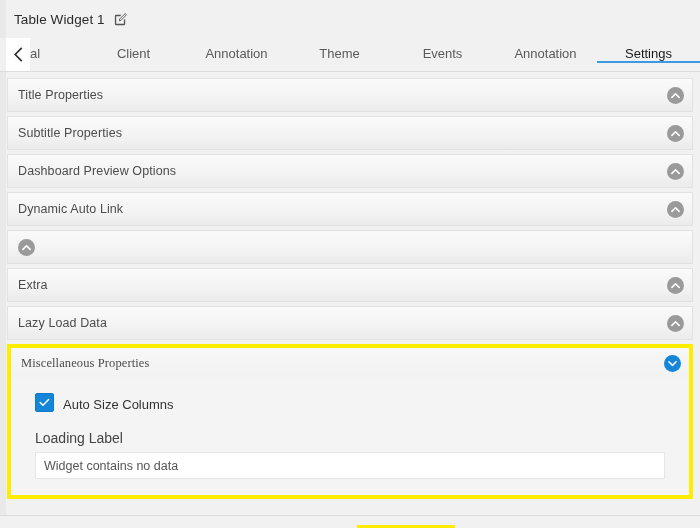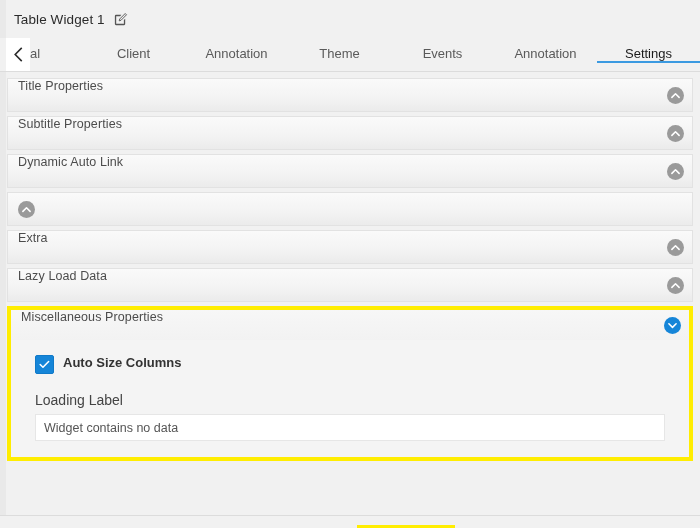--- a/index.html
+++ b/index.html
@@ -111,20 +111,21 @@
   }
   .panel {
     background: #f4f4f4;
     border: 1px solid #e2e2e2;
     margin-bottom: 4px;
     box-sizing: border-box;
   }
   .panel-head {
     height: 32px;
     display: flex;
+    align-items: center;
     padding: 0 8px 0 10px;
     background: linear-gradient(to bottom, #fafafa 0%, #f3f3f3 60%, #ebebeb 100%);
     box-sizing: border-box;
     cursor: pointer;
   }
   .panel-title {
     font-size: 12.5px;
     color: #4c4c4c;
     flex: 1;
     letter-spacing: .1px;
@@ -159,32 +160,32 @@
 
   
   .panel.highlight {
     border: 4px solid #ffed00;
     background: #f4f4f4;
     margin-bottom: 6px;
   }
   .panel.highlight .panel-head {
     background: linear-gradient(to bottom, #f7f7f7 0%, #f2f2f2 100%);
     height: 30px;
+    font-family: Liberation Serif, serif;
   }
   .panel-body {
     padding: 10px 12px 16px 12px;
     background: #f4f4f4;
     box-sizing: border-box;
   }
   .check-row {
     display: flex;
-    align-items: flex-start;
+    align-items: flex-end;
     margin: 5px 0 18px 12px;
     cursor: pointer;
-    font-weight: bold;
   }
   .checkbox {
     width: 17px;
     height: 17px;
     background: #1585d8;
     border: 1px solid #1079c8;
     border-radius: 2px;
     display: inline-flex;
     align-items: center;
     justify-content: center;
@@ -319,20 +320,32 @@
           <span class="chev">
             <svg width="9" height="7" viewBox="0 0 10 7">
                 <path d="M1 5.6 L5 1.6 L9 5.6" fill="none" stroke="#ffffff" stroke-width="1.7" stroke-linecap="round" stroke-linejoin="round"></path>
               </svg>
           </span>
         </span>
       </div>
     </div>
 
 
+    <div class="panel">
+      <div class="panel-head">
+        <span class="panel-title">Dashboard Preview Options</span>
+        <span class="panel-actions">
+          <span class="chev">
+            <svg width="9" height="7" viewBox="0 0 10 7">
+                <path d="M1 5.6 L5 1.6 L9 5.6" fill="none" stroke="#ffffff" stroke-width="1.7" stroke-linecap="round" stroke-linejoin="round"></path>
+              </svg>
+          </span>
+        </span>
+      </div>
+    </div>
 
     <div class="panel">
       <div class="panel-head">
         <span class="panel-title">Dynamic Auto Link</span>
         <span class="panel-actions">
           <span class="chev">
             <svg width="9" height="7" viewBox="0 0 10 7">
                 <path d="M1 5.6 L5 1.6 L9 5.6" fill="none" stroke="#ffffff" stroke-width="1.7" stroke-linecap="round" stroke-linejoin="round"></path>
               </svg>
           </span>

